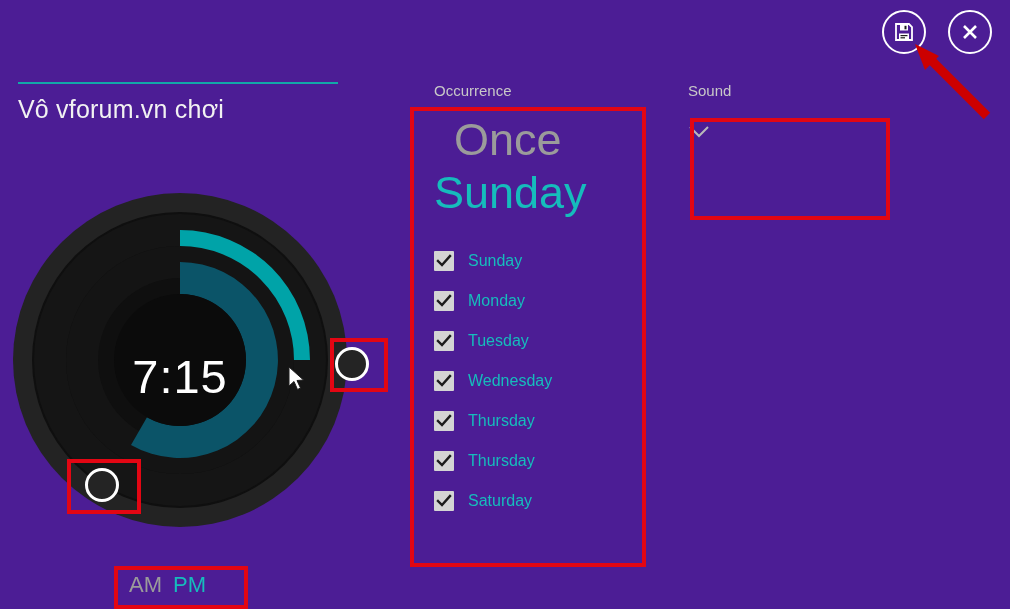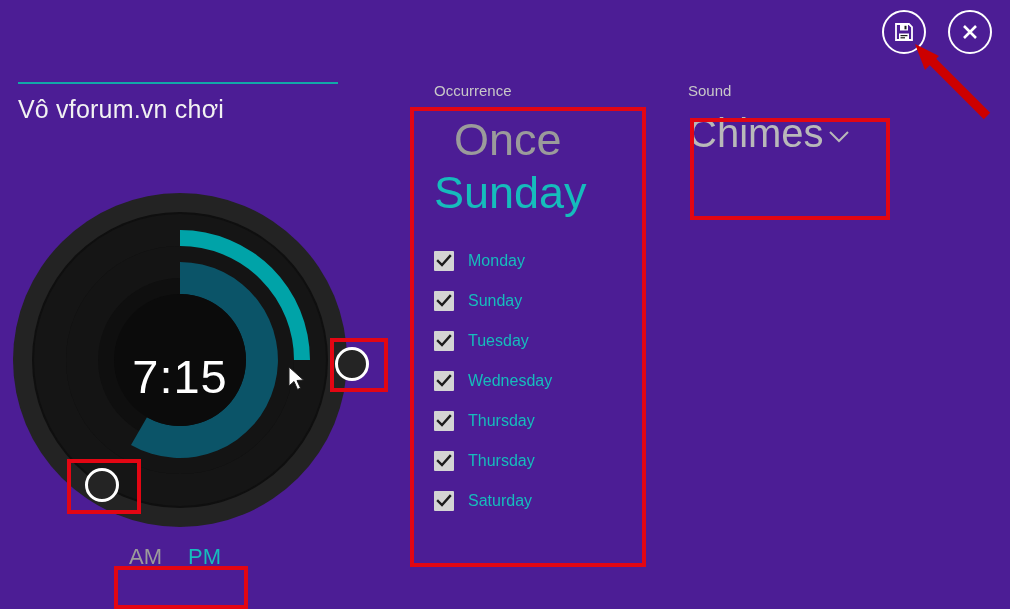--- a/index.html
+++ b/index.html
@@ -49,21 +49,21 @@
 
   .handle {
     position: absolute; width: 34px; height: 34px; border-radius: 50%;
     border: 3px solid #ffffff; background: #242424; box-sizing: border-box;
     cursor: pointer;
   }
   .handle.hour   { left: 335px; top: 347px; }
   .handle.minute { left: 85px;  top: 468px; }
 
   
-  .ampm { position: absolute; left: 129px; top: 544px; display: flex; gap: 26px; }
+  .ampm { position: absolute; left: 129px; top: 572px; display: flex; gap: 11px; }
   .ampm span { font-size: 22px; font-weight: 300; cursor: pointer; }
   .ampm .off { color: #9b9b9b; }
   .ampm .on  { color: #16bcbc; }
 
   
   .occ-col { position: absolute; left: 434px; top: 82px; width: 215px; }
   .col-label { font-size: 15px; color: #c8c8c8; font-weight: 400; margin-bottom: 14px; }
   .occ-opt { font-size: 45px; font-weight: 300; line-height: 1.18; cursor: pointer; }
   .occ-opt.off { color: #9b9b9b; margin-left: 20px; }
   .occ-opt.on  { color: #16bcbc; }
@@ -162,29 +162,29 @@
     <div class="occ-opt off">Once</div>
     <div class="occ-opt on">Sunday</div>
 
     <div class="days">
       <div class="day-row">
         <span class="cbox">
           <svg width="16" height="16" viewBox="0 0 16 16">
             <path d="M2 8 L6 12 L14 3" fill="none" stroke="#1b1b1b" stroke-width="2.4" stroke-linecap="square"></path>
           </svg>
         </span>
+        <span class="day-label">Sunday</span>
+      </div>
+      <div class="day-row">
+        <span class="cbox">
+          <svg width="16" height="16" viewBox="0 0 16 16">
+            <path d="M2 8 L6 12 L14 3" fill="none" stroke="#1b1b1b" stroke-width="2.4" stroke-linecap="square"></path>
+          </svg>
+        </span>
         <span class="day-label">Monday</span>
-      </div>
-      <div class="day-row">
-        <span class="cbox">
-          <svg width="16" height="16" viewBox="0 0 16 16">
-            <path d="M2 8 L6 12 L14 3" fill="none" stroke="#1b1b1b" stroke-width="2.4" stroke-linecap="square"></path>
-          </svg>
-        </span>
-        <span class="day-label">Sunday</span>
       </div>
       <div class="day-row">
         <span class="cbox">
           <svg width="16" height="16" viewBox="0 0 16 16">
             <path d="M2 8 L6 12 L14 3" fill="none" stroke="#1b1b1b" stroke-width="2.4" stroke-linecap="square"></path>
           </svg>
         </span>
         <span class="day-label">Tuesday</span>
       </div>
       <div class="day-row">
@@ -218,21 +218,20 @@
           </svg>
         </span>
         <span class="day-label">Saturday</span>
       </div>
     </div>
   </div>
 
   <div class="sound-col">
     <div class="col-label">Sound</div>
     <div class="sound-select">
-      <span class="sound-value">Chimes</span>
       <span class="chev">
         <svg width="22" height="14" viewBox="0 0 22 14">
           <path d="M2 2 L11 11 L20 2" fill="none" stroke="#b9b9b9" stroke-width="2"></path>
         </svg>
       </span>
     </div>
   </div>
 
   <div class="anno anno-occ"></div>
   <div class="anno anno-sound"></div>

